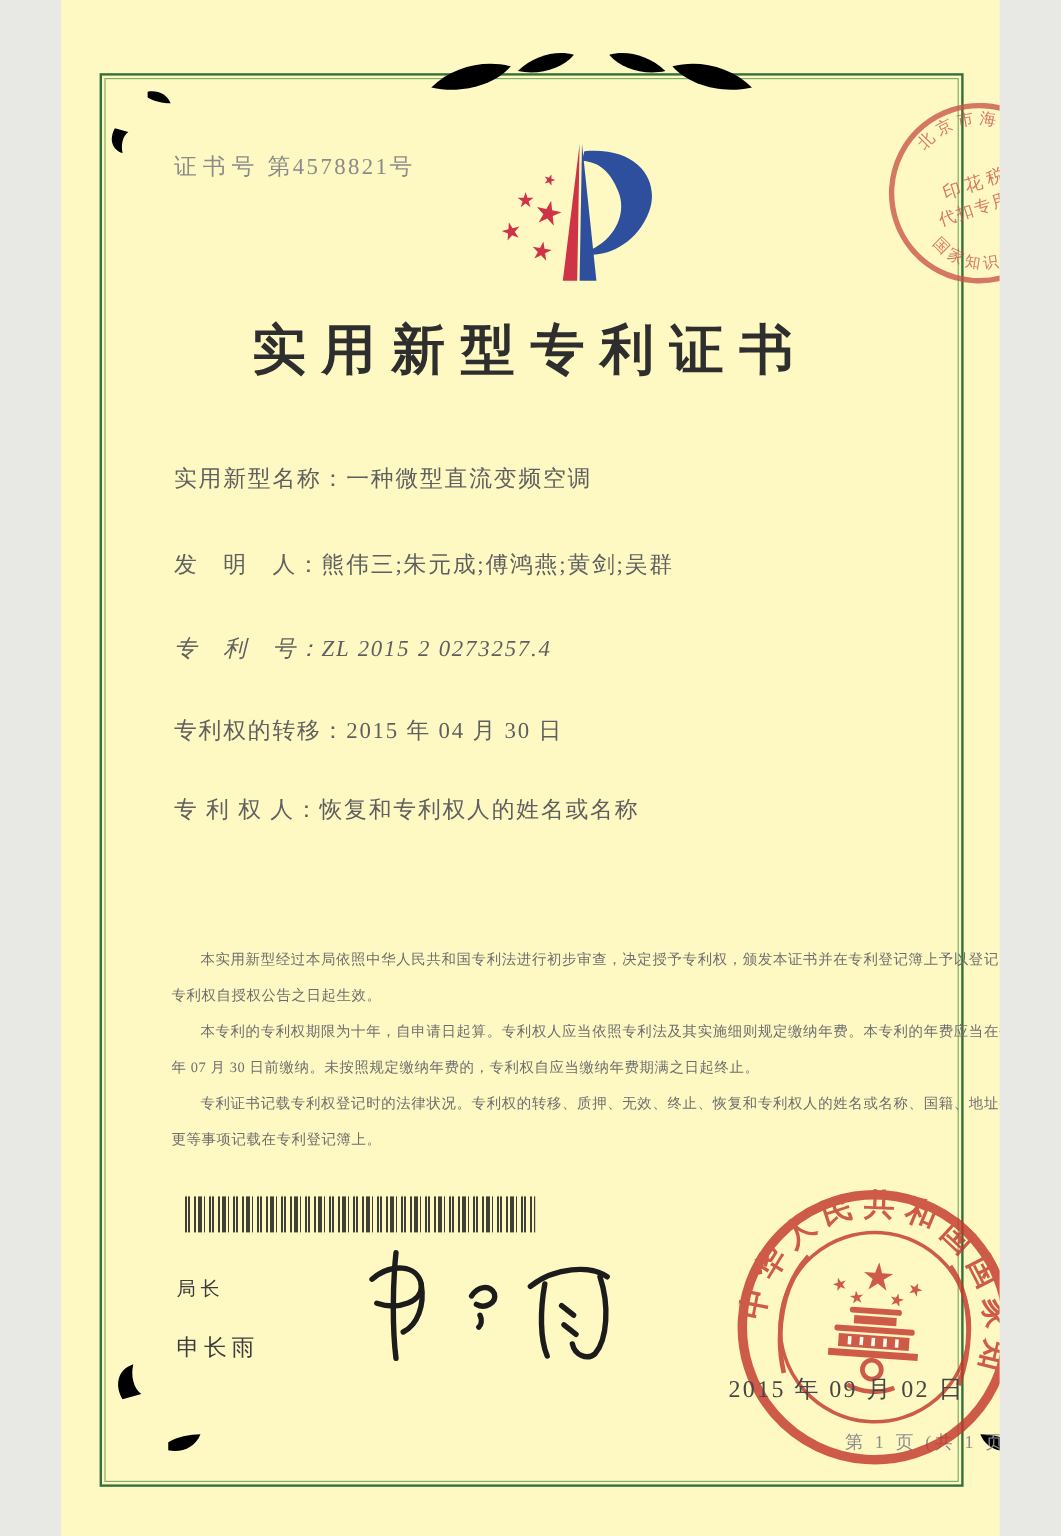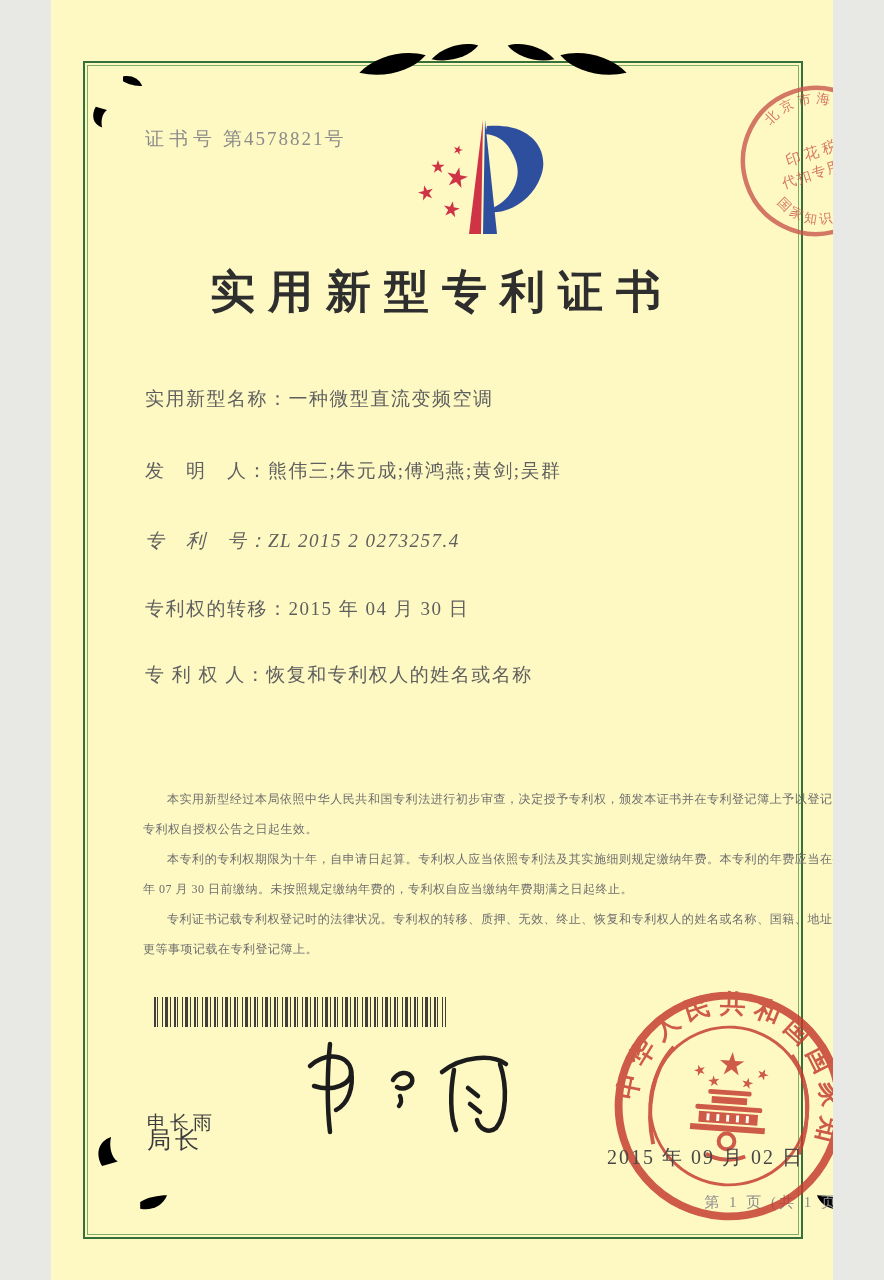--- a/index.html
+++ b/index.html
@@ -28,21 +28,21 @@
   .paras p{margin:0;text-indent:2em;}
   
   .barcode{left:103px;top:997px;width:292px;height:30px;
     background-image:repeating-linear-gradient(90deg,
       #1f1f1f 0px,#1f1f1f 2px,transparent 2px,transparent 3px,
       #1f1f1f 3px,#1f1f1f 4px,transparent 4px,transparent 8px,
       #1f1f1f 8px,#1f1f1f 9px,transparent 9px,transparent 11px,
       #1f1f1f 11px,#1f1f1f 14px,transparent 14px,transparent 16px,
       #1f1f1f 16px,#1f1f1f 17px,transparent 17px,transparent 20px);
     opacity:.85;}
-  .director-title{left:96px;top:1124px;font-size:24px;color:#3c3c3c;letter-spacing:4px;}
+  .director-title{left:96px;top:1064px;font-size:16px;color:#3c3c3c;letter-spacing:4px;}
   .director-name{left:96px;top:1110px;font-size:19px;color:#3c3c3c;letter-spacing:4px;}
   .issue-date{left:556px;top:1144px;font-size:20px;color:#474747;letter-spacing:2px;z-index:6;}
   .footer{left:14px;top:1193px;width:100%;text-align:right;font-size:15px;
     color:#8d8d8d;letter-spacing:3px;}
   
   .seal{z-index:5;}
   .seal text{font-family:"Liberation Serif","DejaVu Serif",serif;}
 </style>
 </head>
 <body>

